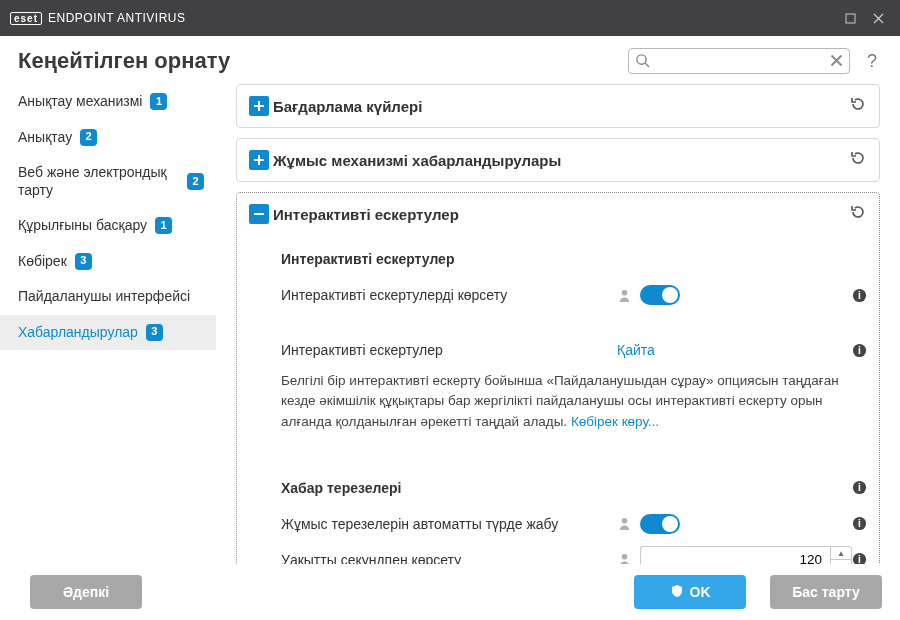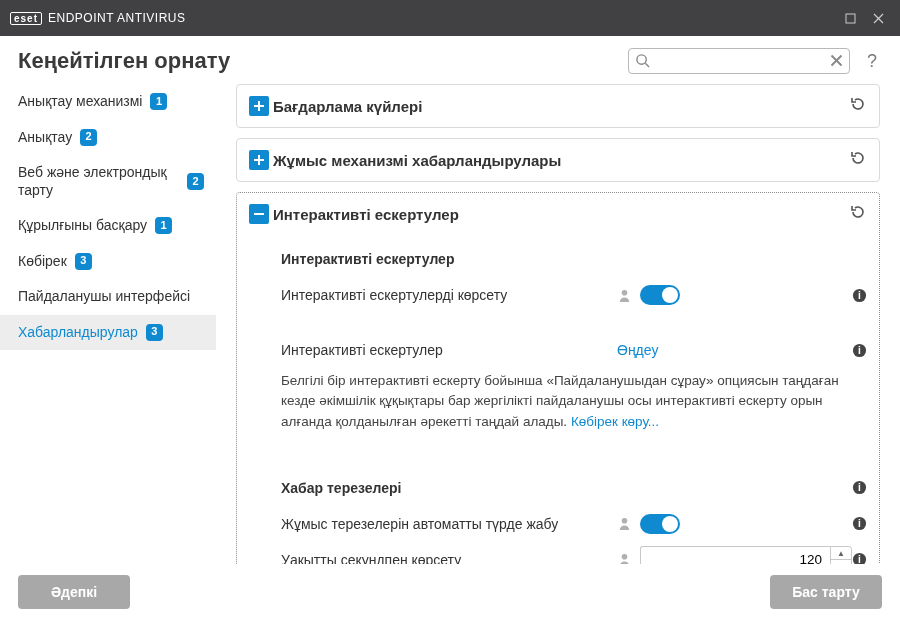--- a/index.html
+++ b/index.html
@@ -65,21 +65,21 @@
   .desc { font-size:13.5px; color:#444; line-height:1.5; margin: 6px 0 20px 0; }
 
   .num-field { display:flex; align-items:center; }
   .num-input { width:190px; height:28px; border:1px solid #c8c8c8; border-right:none; border-radius:3px 0 0 3px; text-align:right; padding:0 8px; font-size:13.5px; }
   .spinner { width:22px; height:28px; border:1px solid #c8c8c8; border-radius:0 3px 3px 0; display:flex; flex-direction:column; }
   .spinner div { flex:1; display:flex; align-items:center; justify-content:center; color:#666; font-size:8px; }
   .spinner div:first-child { border-bottom:1px solid #c8c8c8; }
 
   
   .footer { position:absolute; bottom:0; left:0; right:0; height:56px; display:flex; align-items:center; padding: 0 18px; background:#fff; }
-  .btn { height:34px; min-width:112px; border:none; border-radius:4px; font-size:14px; font-weight:600; cursor:pointer; display:inline-flex; align-items:center; justify-content:center; gap:6px; padding:0 18px; }
+  .btn { height:34px; min-width:112px; border:none; border-radius:4px; font-size:14px; font-weight:600; cursor:pointer; display:inline-flex; align-items:center; justify-content:center; gap:6px; padding:0 18px;margin-left:12px; }
   .btn-default { background:#a8a8a8; color:#fff; }
   .btn-primary { background:#34a7e8; color:#fff; }
   .btn-cancel { background:#a8a8a8; color:#fff; }
   .footer .spacer { flex:1; }
   .shield-ic svg { width:14px; height:14px; }
 
   
   .scroll-area::-webkit-scrollbar { width:8px; }
   .scroll-area::-webkit-scrollbar-thumb { background:#c4c4c4; border-radius:4px; }
   .scroll-area::-webkit-scrollbar-track { background:transparent; }
@@ -236,21 +236,21 @@
                   </svg>
               </span>
             </div>
           </div>
 
           <div style="height:24px"></div>
 
           <div class="row">
             <div class="row-label">Интерактивті ескертулер</div>
             <div class="control-cell">
-              <span class="link">Өңдеу</span>
+              <span class="link">Қайта</span>
               <span class="info-ic">
                 <svg viewBox="0 0 16 16">
                     <circle cx="8" cy="8" r="7" fill="currentColor"></circle>
                     <text x="8" y="12" text-anchor="middle" fill="#fff" font-size="11" font-weight="bold">i</text>
                   </svg>
               </span>
             </div>
           </div>
 
           <p class="desc">
@@ -318,17 +318,25 @@
 
     </div>
   </div>
 </div>
 
 <div class="footer">
   <button class="btn btn-default">
     <span>Әдепкі</span>
   </button>
   <div class="spacer"></div>
+  <button class="btn btn-primary">
+    <span class="shield-ic">
+      <svg viewBox="0 0 14 14">
+          <path d="M7 1 L12 3 V7 C12 10 9.5 12.5 7 13 C4.5 12.5 2 10 2 7 V3 Z" fill="#fff"></path>
+        </svg>
+    </span>
+    <span>OK</span>
+  </button>
   <div style="width:12px"></div>
   <button class="btn btn-cancel">
     <span>Бас тарту</span>
   </button>
 </div>
 
 </body></html>

